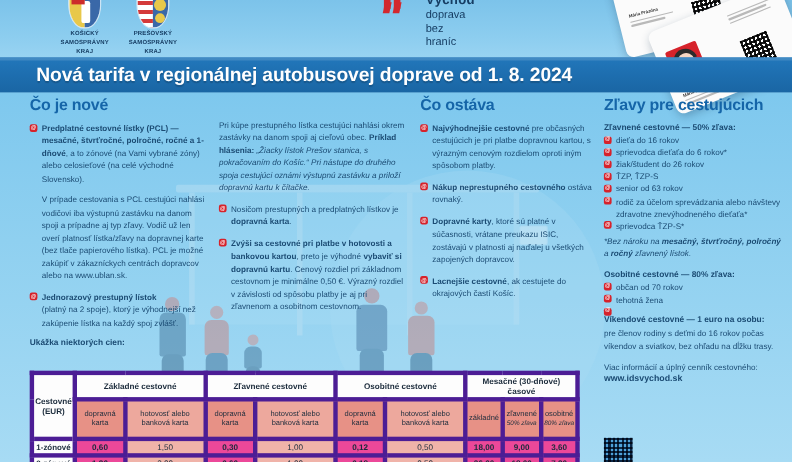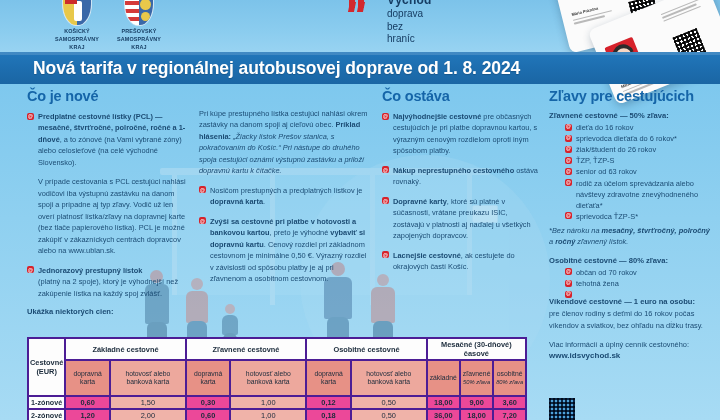--- a/index.html
+++ b/index.html
@@ -128,41 +128,41 @@
     display: flex; align-items: center; justify-content: center;
   }
   .bullet .dot::after { content: "@"; font-weight: bold; }
   p.t { font-size: 7.4px; line-height: 1.55; }
   .b { font-weight: bold; }
   .i { font-style: italic; }
   .plain { padding-left: 11px; }
 
   .note { font-size: 7.4px; line-height: 1.55; font-style: italic; margin-top: 3px; }
   .sub-head { font-size: 7.6px; font-weight: bold; margin: 8px 0 2px; }
-  .li-row { position: relative; padding-left: 11px; font-size: 7.4px; line-height: 1.5; margin-left: 16px; }
+  .li-row { position: relative; padding-left: 11px; font-size: 7.4px; line-height: 1.5; }
   .li-row .dot {
     position: absolute; left: 0; top: 1.5px;
     width: 7px; height: 7px; border-radius: 2px; background: #d6222b;
     color: #fff; font-size: 5px; display: flex; align-items: center; justify-content: center;
   }
   .li-row .dot::after { content: "@"; font-weight: bold; }
   .url { font-weight: bold; font-size: 8px; }
 
   .qr-bottom {
     position: absolute; left: 549px; top: 398px; width: 26px; height: 26px;
     background:
       repeating-linear-gradient(90deg,#14324f 0 2px,#8fcbeb 2px 4px),
       repeating-linear-gradient(0deg,#14324f 0 2px,#8fcbeb 2px 4px);
     background-blend-mode: multiply;
   }
 
   
   .table-wrap { position: absolute; left: 27px; top: 337px; width: 500px; }
   table { border-collapse: collapse; width: 500px; font-size: 7px; color: #1b2b3b; }
-  th, td { border: 2px solid #4c1d95; text-align: center; padding: 1px 1px; }
+  th, td { border: 4px solid #4c1d95; text-align: center; padding: 1px 1px; }
   thead tr.g1 th { background: #fdfdfd; font-weight: bold; font-size: 7.4px; height: 13px; color:#1b2b3b;}
   thead tr.g1 th.corner { background: #fdfdfd; border-bottom: none; }
   thead tr.g2 th { background: #eda89d; font-weight: normal; font-size: 6.8px; line-height: 1.2; height: 36px; }
   thead tr.g2 th.hl { background: #e79186; }
   tbody td { height: 13px; font-size: 7.4px; background: #f0b3a9; }
   tbody td.alt { background: #ec4899; }
   tbody td.strong { font-weight: bold; }
   tbody th { background: #fdfdfd; font-weight: bold; font-size: 7.2px; text-align: center; }
   .sm { font-size: 5.8px; font-style: italic; display: block; }
 </style>

